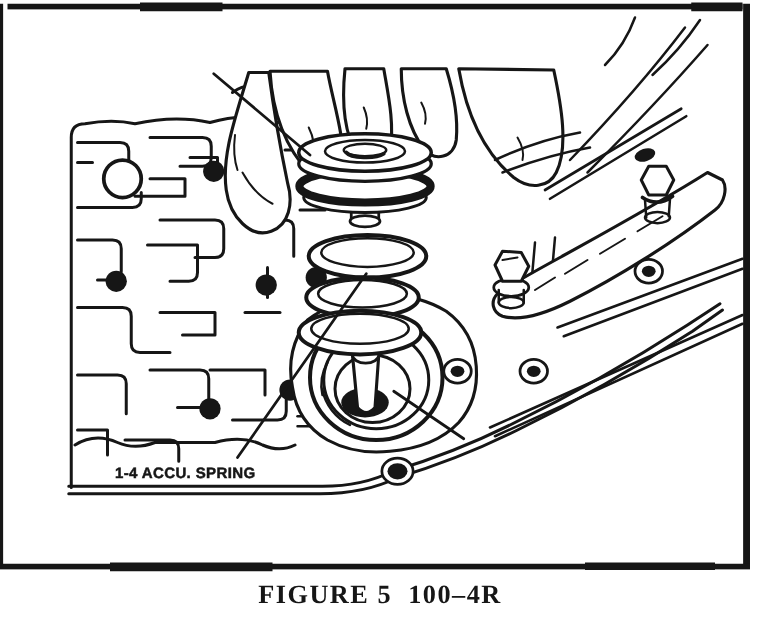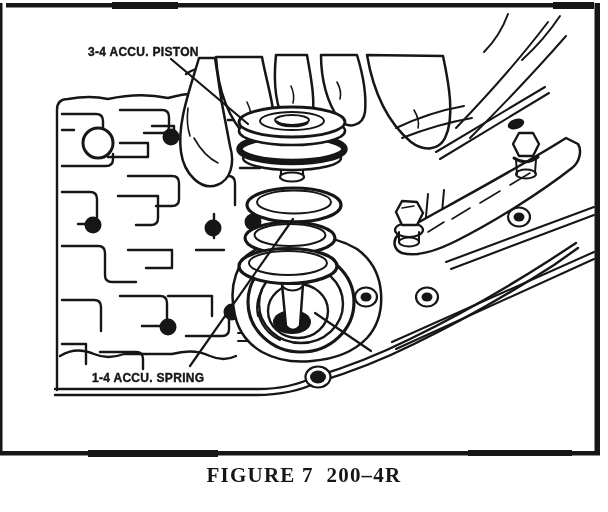--- a/index.html
+++ b/index.html
@@ -192,20 +192,19 @@
     <ellipse class="s" cx="526" cy="174" rx="10" ry="4.5" stroke-width="2"></ellipse>
   </g>
 
   <g stroke-width="2.2">
     <path class="s" d="M171,59 L248,124"></path>
     <path class="s" d="M190,366 L293,219"></path>
     <path class="s" d="M371,351 L315,313"></path>
   </g>
 </svg>
 
-<div class="part-label" style="left:88px;top:45px">3-4 ACCU. PISTON</div>
 
 <div class="part-label" style="left:92px;top:371px">1-4 ACCU. SPRING</div>
 
 
-<div class="caption">FIGURE 7  200–4R</div>
+<div class="caption">FIGURE 5  100–4R</div>
 
 </div>
 
 </body></html>

